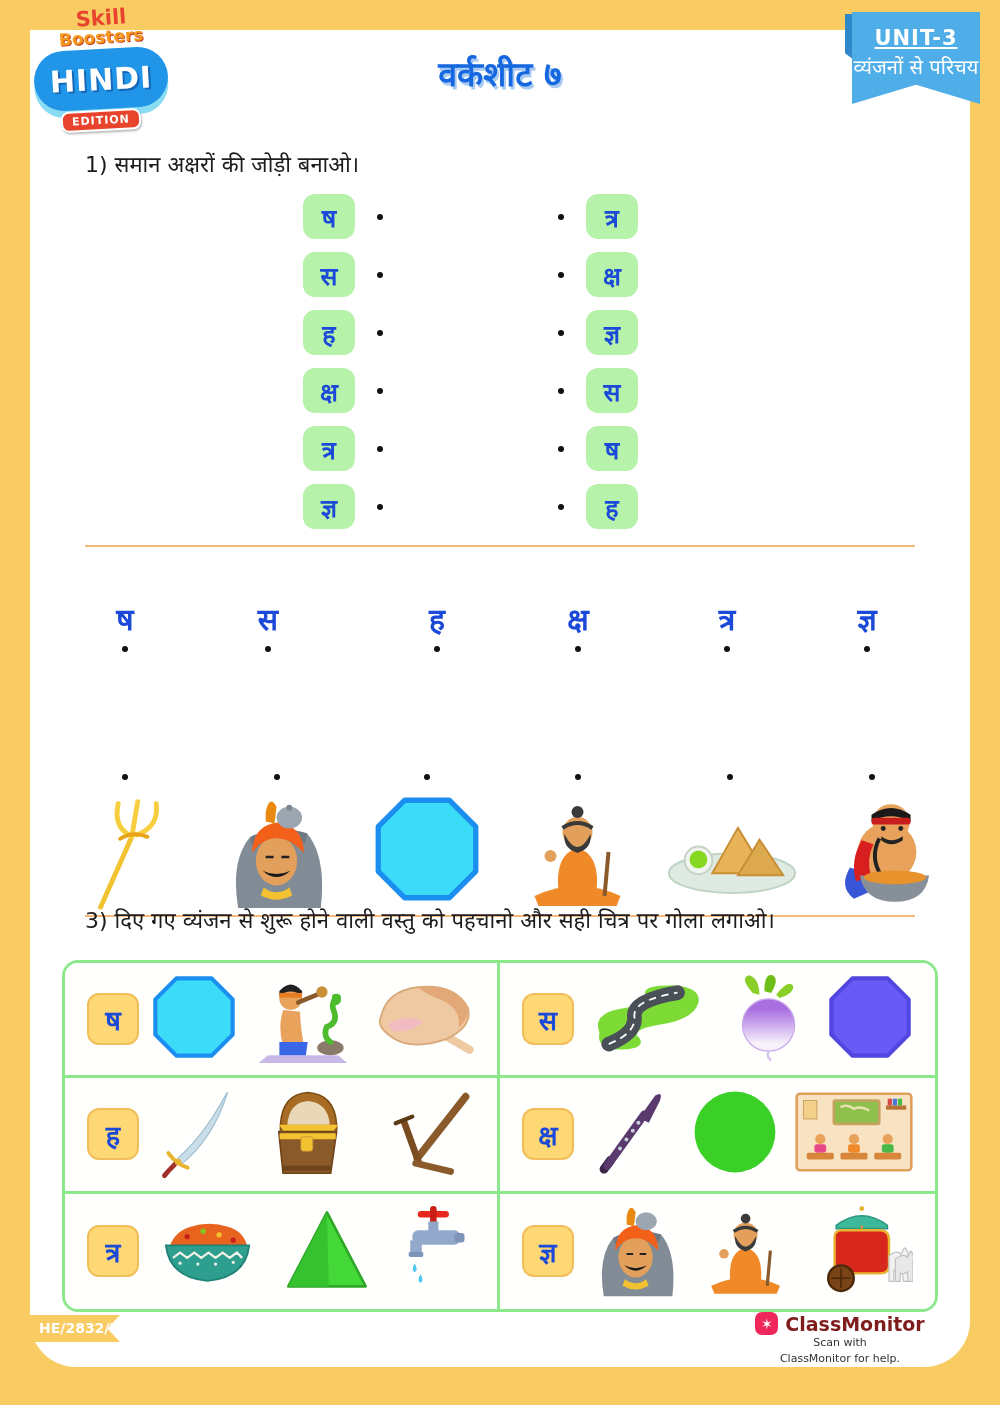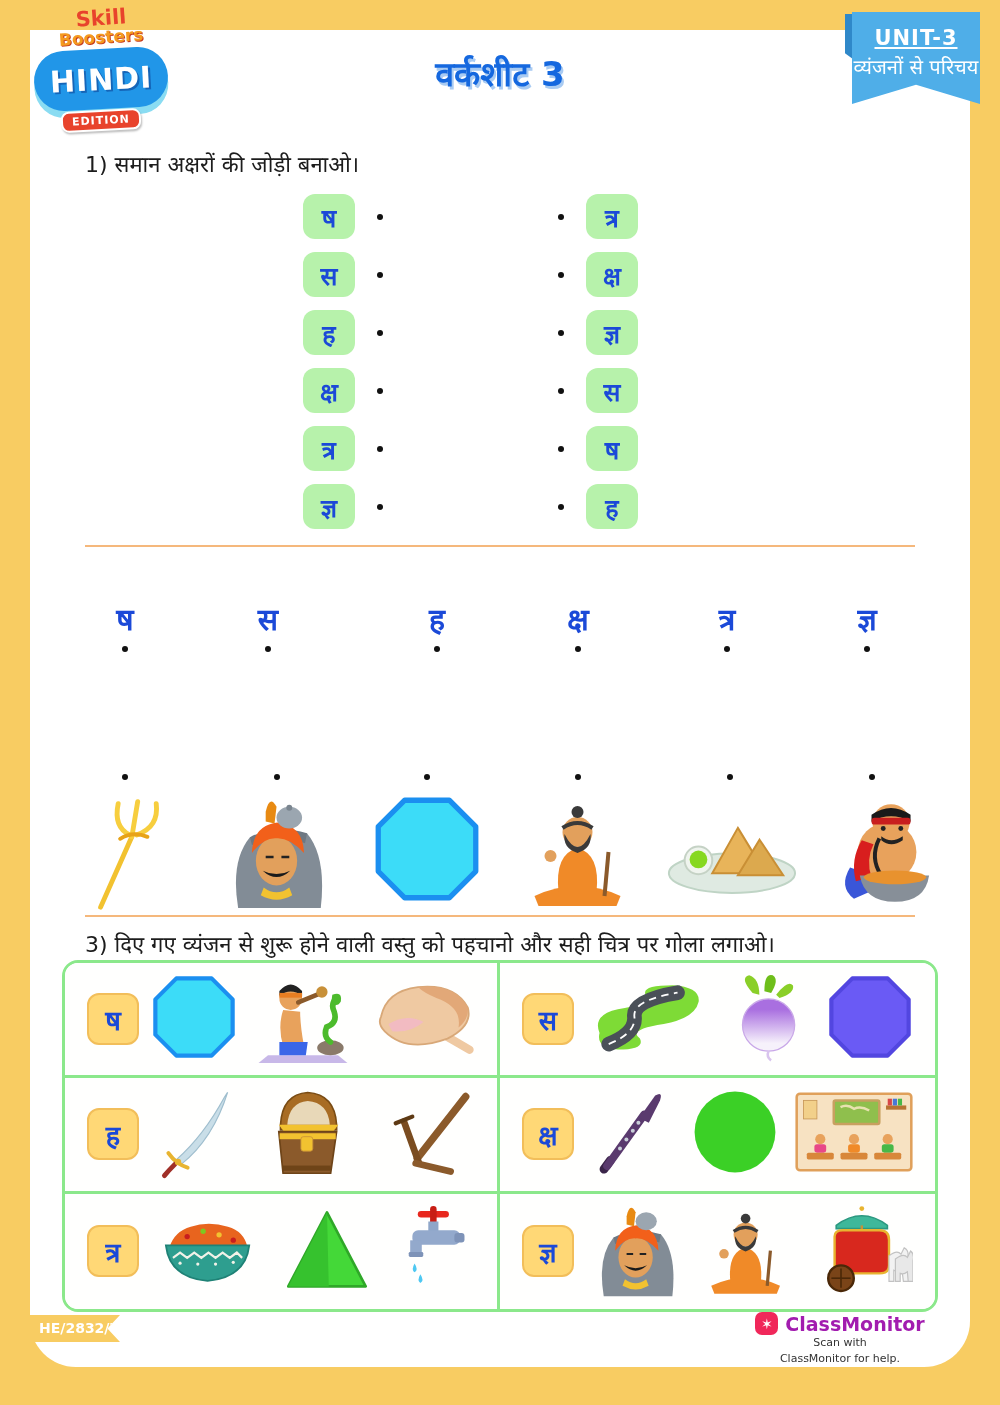--- a/index.html
+++ b/index.html
@@ -73,40 +73,40 @@
   .cell-imgs { flex:1; display:flex; align-items:center; justify-content:space-around; }
 
   
   .code-ribbon { position:absolute; left:30px; top:1315px; width:90px; height:27px;
                  background:#F8CC62; clip-path:polygon(0 0,100% 0,86% 50%,100% 100%,0 100%);
                  color:#fff; font-size:14px; font-weight:bold; line-height:27px; padding-left:9px; }
   .cm { position:absolute; left:730px; top:1312px; width:220px; text-align:center; }
   .cm-row { display:flex; align-items:center; justify-content:center; gap:7px; }
   .cm-icon { width:23px; height:23px; background:#F0275A; border-radius:7px; color:#fff;
              font-size:14px; display:flex; align-items:center; justify-content:center; }
-  .cm-name { font-size:19px; font-weight:bold; color:#a21caf; }
+  .cm-name { font-size:19px; font-weight:bold; color:#7f1d1d; }
   .cm-note { font-size:11px; color:#333; line-height:1.35; margin-top:1px; }
 </style>
 </head>
 <body>
 
 <div class="page">
   <div class="content"></div>
 
   <div class="logo">
     <div class="logo-skill">Skill</div>
     <div class="logo-boosters">Boosters</div>
     <div class="logo-blob">
       <span class="logo-hindi">HINDI</span>
     </div>
     <div class="logo-edition">EDITION</div>
   </div>
 
   <div class="main-title">
-    <div class="t2">वर्कशीट 3</div>
+    <div class="t2">वर्कशीट ७</div>
   </div>
 
   <div class="unit-fold"></div>
   <div class="unit-badge">
     <div class="u1">UNIT-3</div>
     <div class="u2">व्यंजनों से परिचय</div>
   </div>
 
   <div class="sec-heading" style="top:148px;">1) समान अक्षरों की जोड़ी बनाओ।</div>
 
@@ -254,21 +254,21 @@
         <circle cx="92" cy="38" r="2.5" fill="#222"></circle>
       <path d="M72 46 Q82 54 94 46 L94 50 Q82 58 72 50 Z" fill="#222"></path>
       <path d="M70 48 Q60 68 72 86" stroke="#222" stroke-width="4" fill="none"></path>
       <path d="M50 86 L121 86 Q117 113 86 113 Q55 113 50 86 Z" fill="#878F98"></path>
       <ellipse cx="86" cy="88" rx="32" ry="7" fill="#E8922E"></ellipse>
     </svg>
   </div>
 
   <div class="divider" style="top:915px;"></div>
 
-  <div class="sec-heading" style="top:928px;">3) दिए गए व्यंजन से शुरू होने वाली वस्तु को पहचानो और सही चित्र पर गोला लगाओ।</div>
+  <div class="sec-heading" style="top:904px;">3) दिए गए व्यंजन से शुरू होने वाली वस्तु को पहचानो और सही चित्र पर गोला लगाओ।</div>
 
   <div class="grid">
 
     <div class="cell">
       <div class="tile">ष</div>
       <div class="cell-imgs">
         <span>
           <svg width="84" height="84" viewBox="0 0 100 100">
             <polygon points="29,4 71,4 96,29 96,71 71,96 29,96 4,71 4,29" fill="#3CDCF8" stroke="#1B8FF0" stroke-width="5" stroke-linejoin="round"></polygon>
           </svg>

